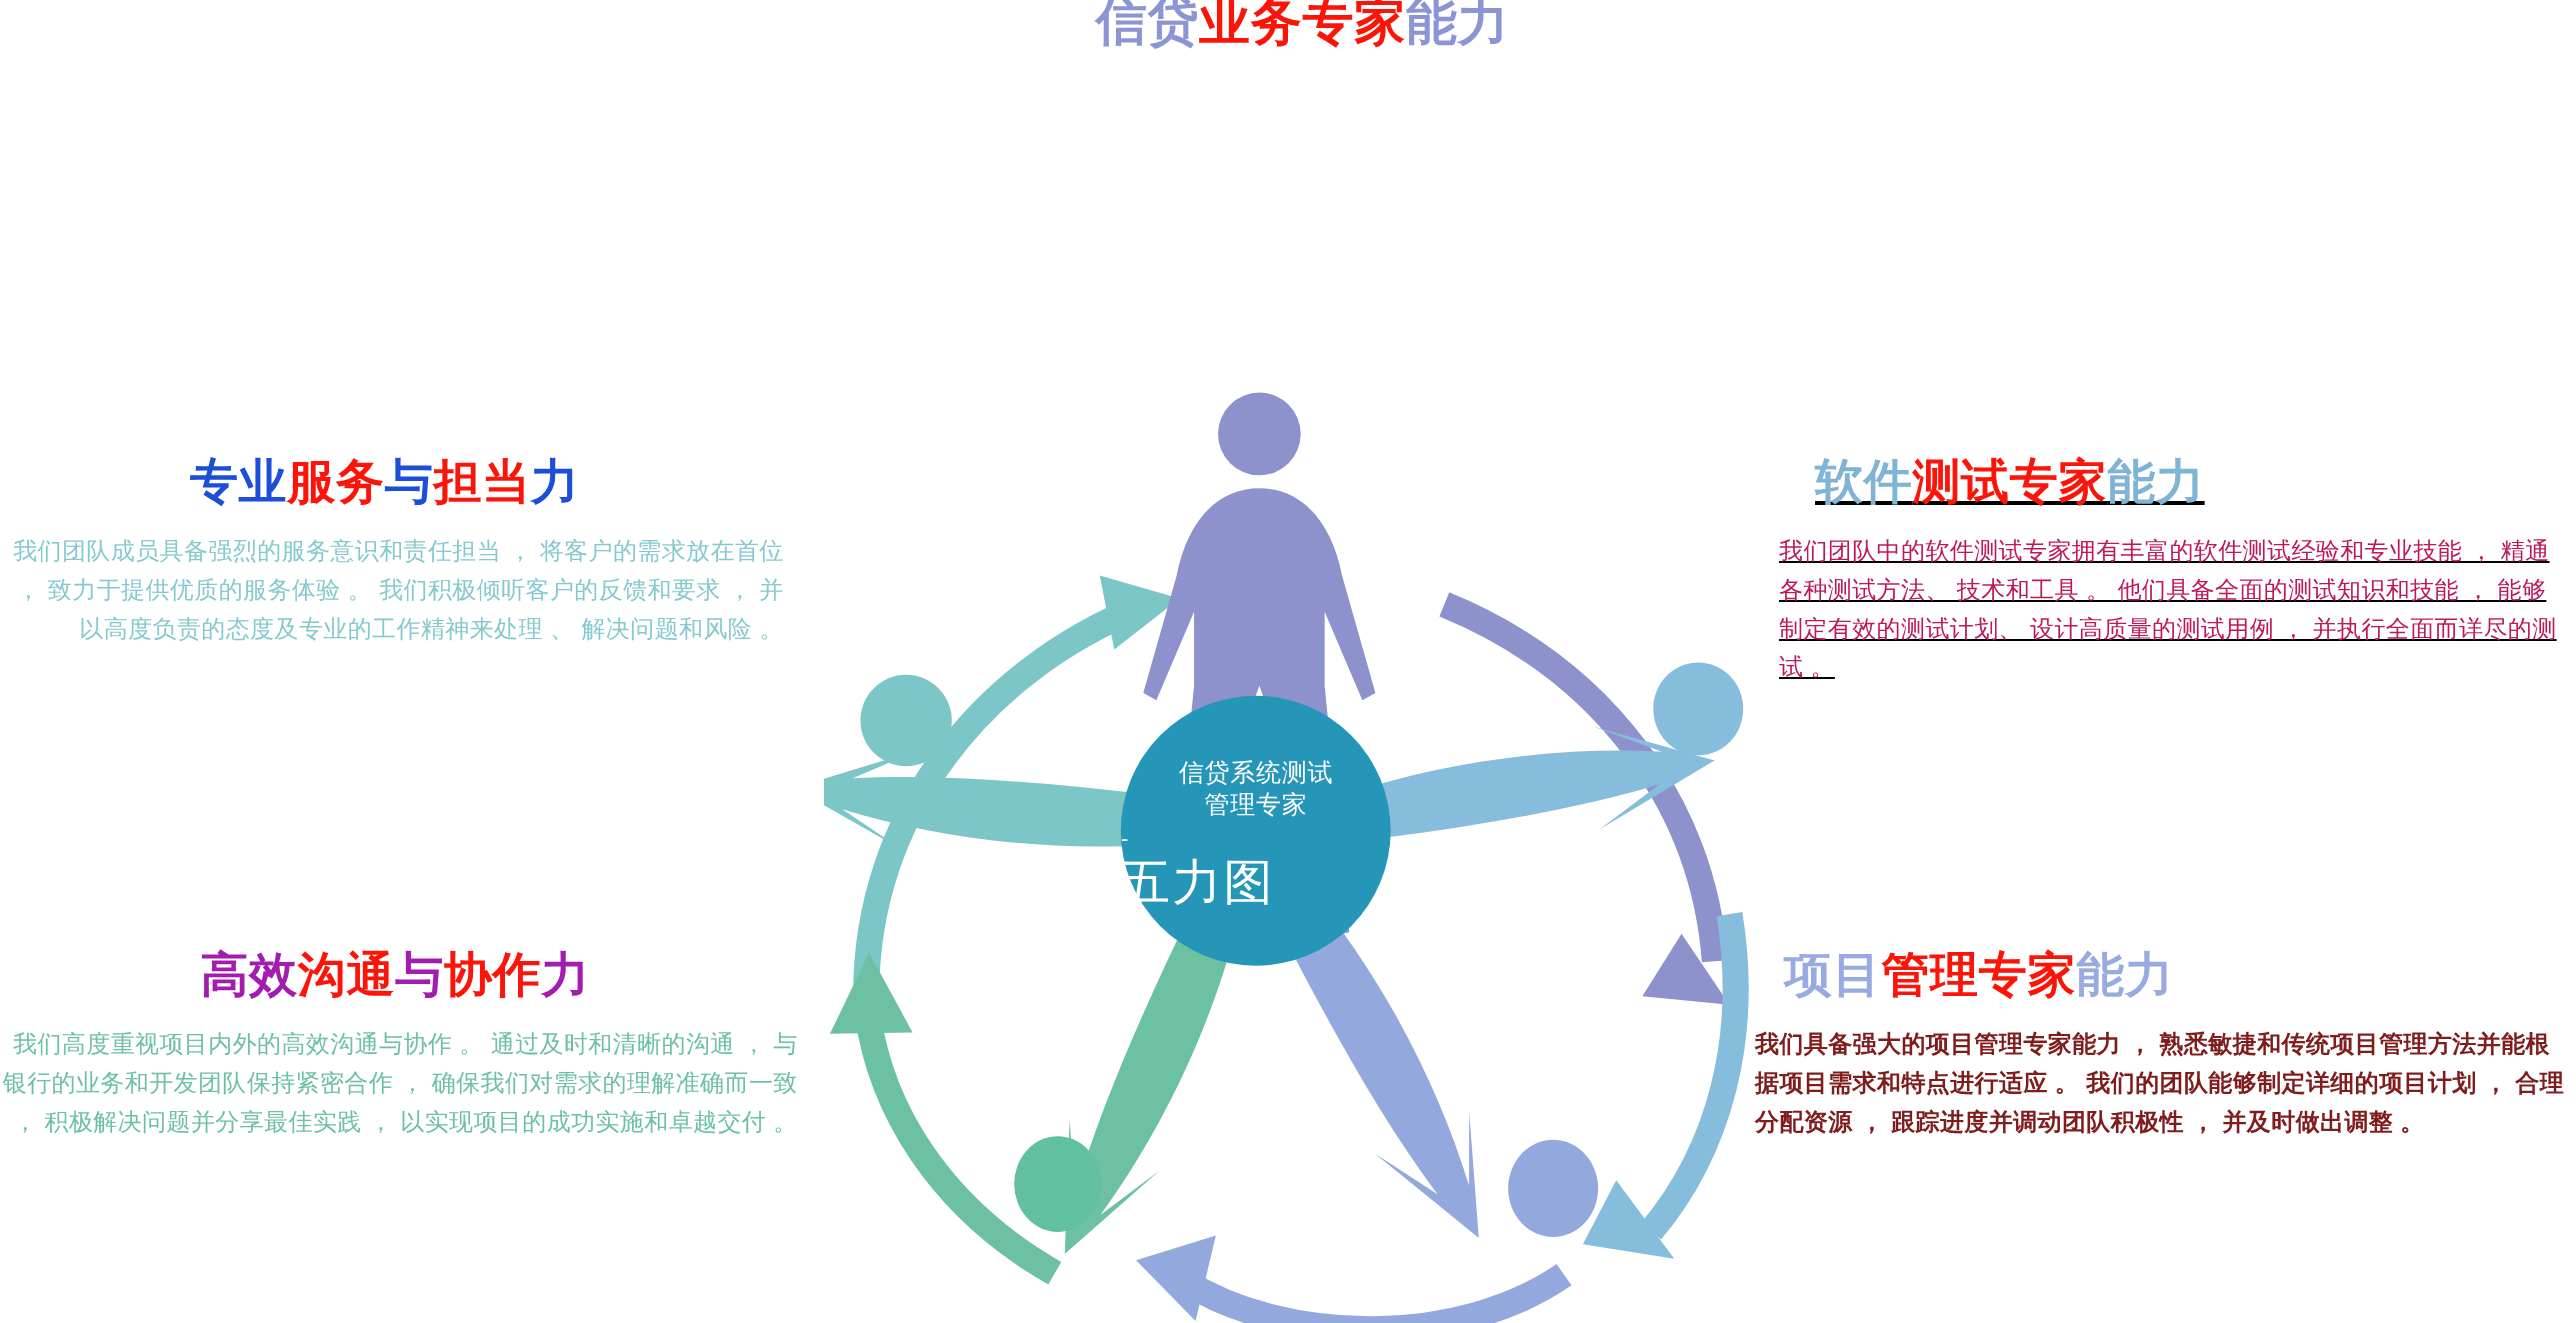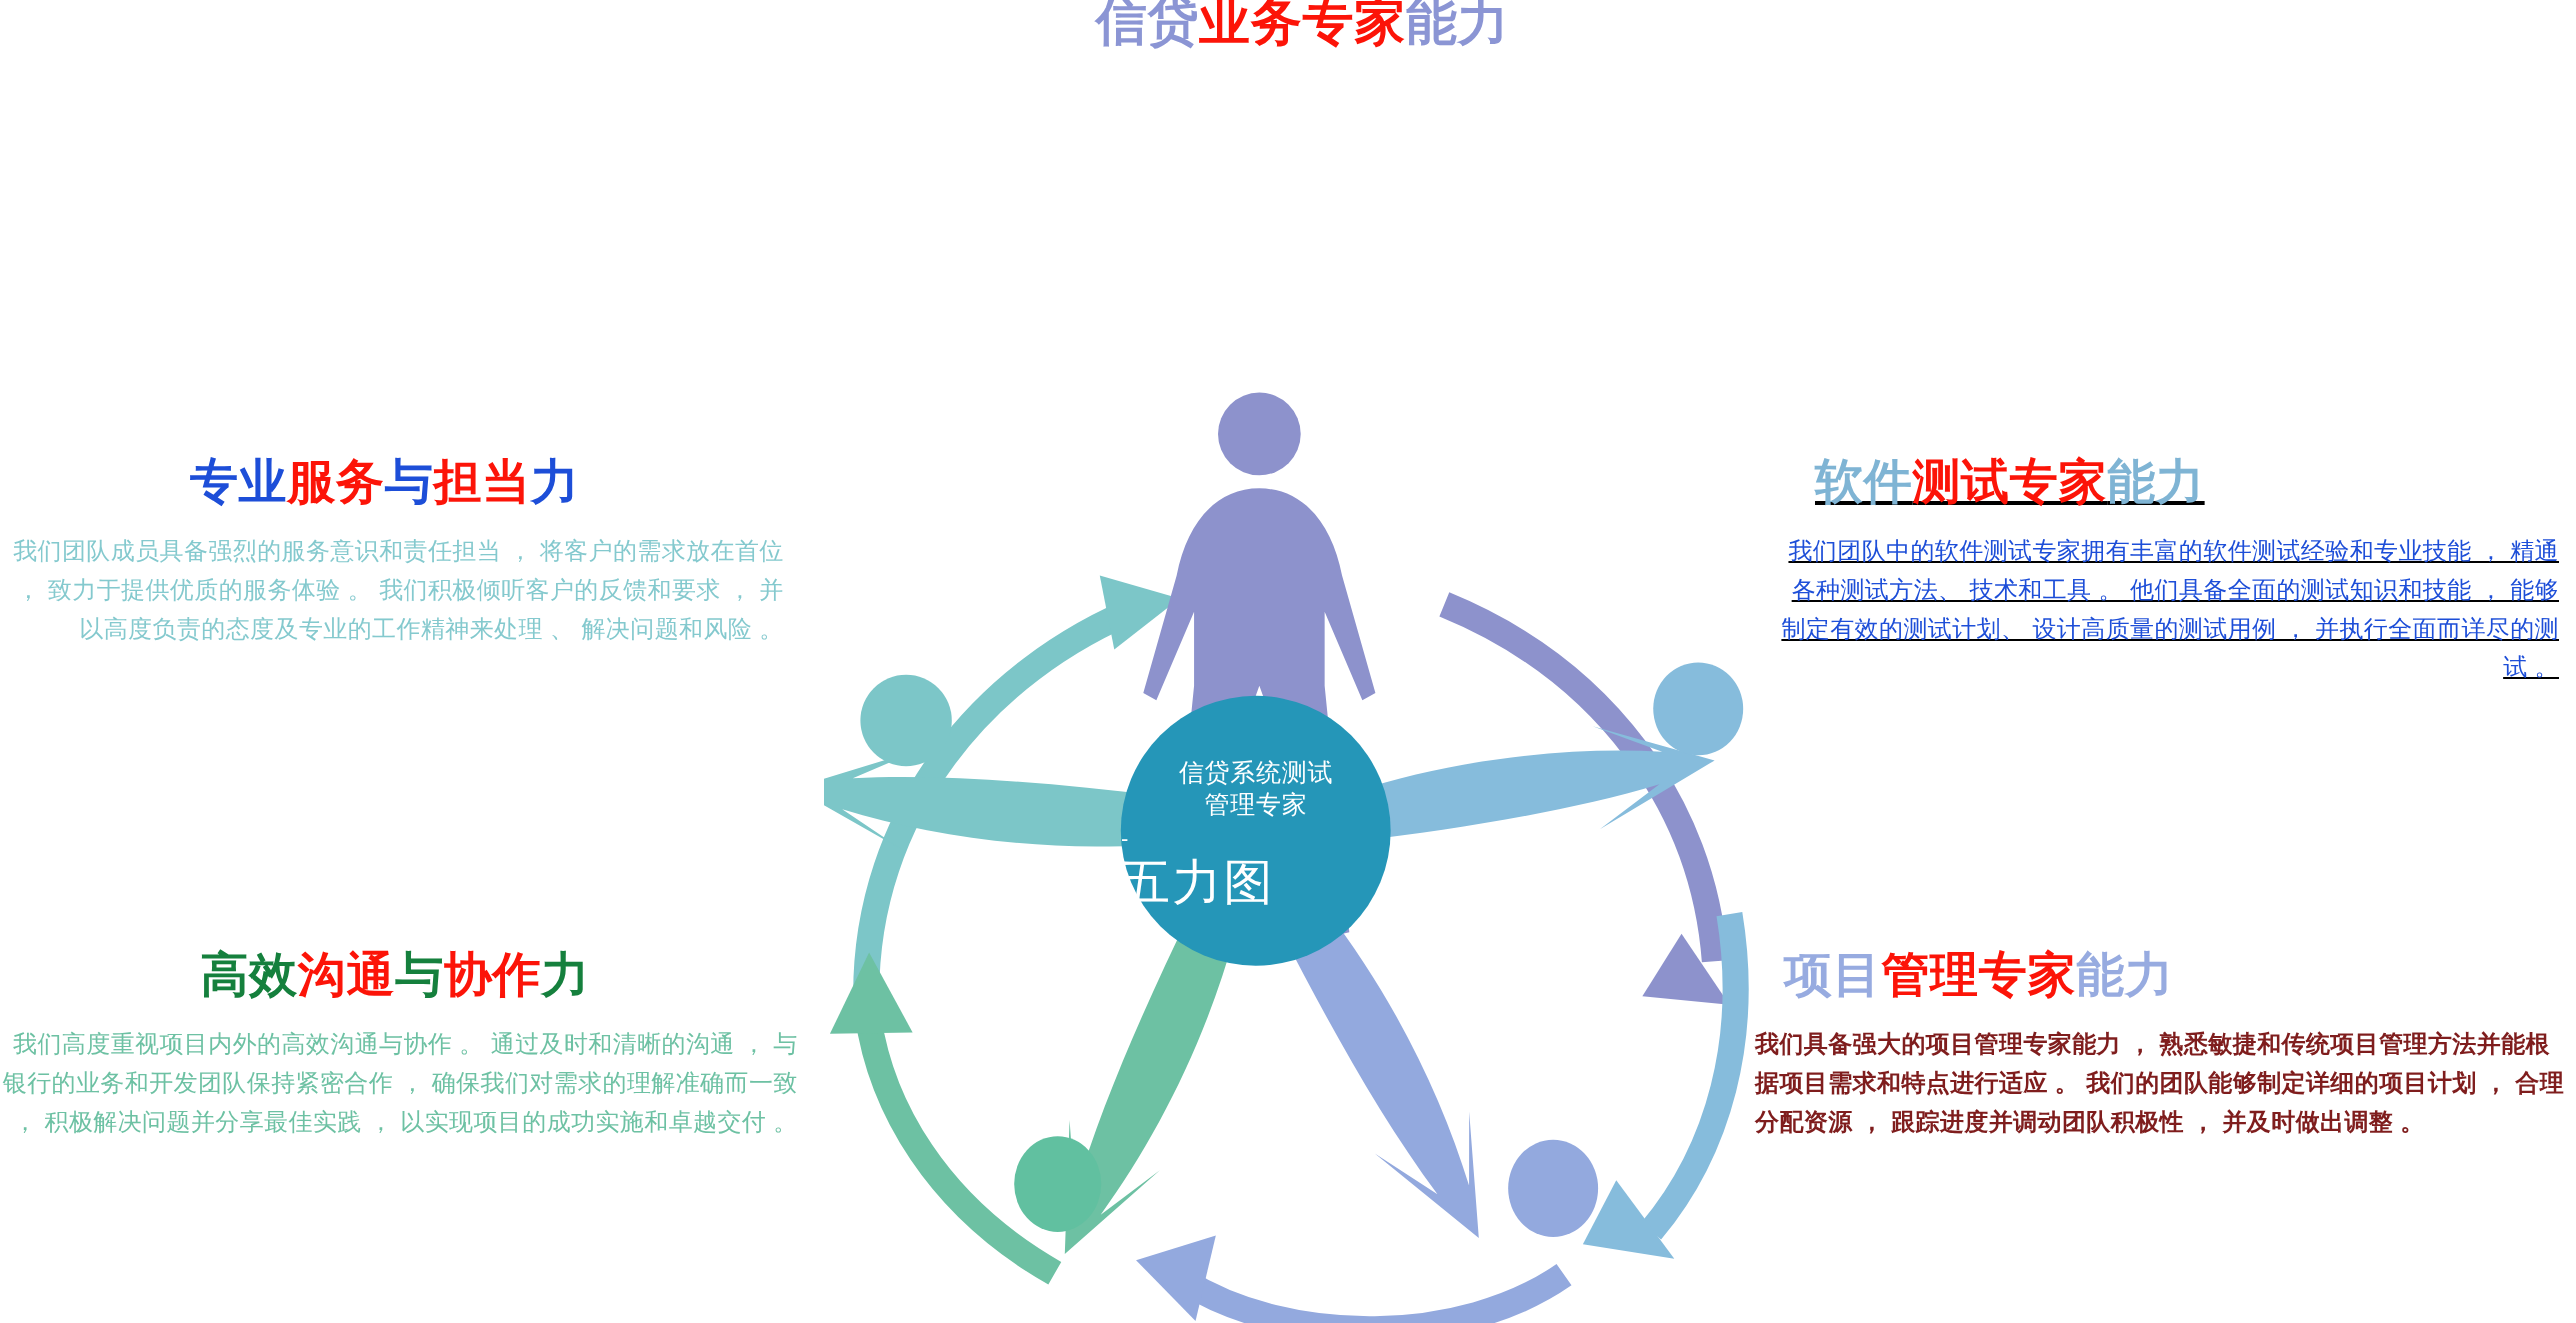--- a/index.html
+++ b/index.html
@@ -38,29 +38,29 @@
   #panel-service{ left:-7.3px; top:456px; width:813px; text-align:right;}
   #panel-service h2{text-align:center;width:784px;}
   #panel-service .body{width:791px;color:#84c9ce;}
 
   #panel-comm{ left:-7.3px; top:949px; width:827px; text-align:right;}
   #panel-comm h2{text-align:center;width:805px;}
   #panel-comm .body{width:805px;color:#6dc1a3;}
 
   #panel-qa{ left:1779px; top:456px; width:798px; text-align:left;text-decoration:underline;}
   #panel-qa h2{text-align:left;padding-left:36px;}
-  #panel-qa .body{width:780px;color:#1d4ed8;text-align:right;}
+  #panel-qa .body{width:780px;color:#be185d;}
 
   #panel-pm{ left:1755px; top:949px; width:824px; text-align:left;}
   #panel-pm h2{text-align:left;padding-left:29px;}
   #panel-pm h2 + .body{width:813px;color:#7f1d1d;font-weight:bold;}
 
   .c-purple{color:#8b95d4;}
   .c-teal  {color:#1d4ed8;}
-  .c-green {color:#15803d;margin-top:8px;}
+  .c-green {color:#a21caf;margin-top:8px;}
   .c-lblue {color:#7fb4d4;}
   .c-peri  {color:#97abe0;}
   .c-red   {color:#fc1408;}
 
   
   #diagram{
     position:absolute;
     left:824px;top:381px;
     width:936px;height:943px;
   }

